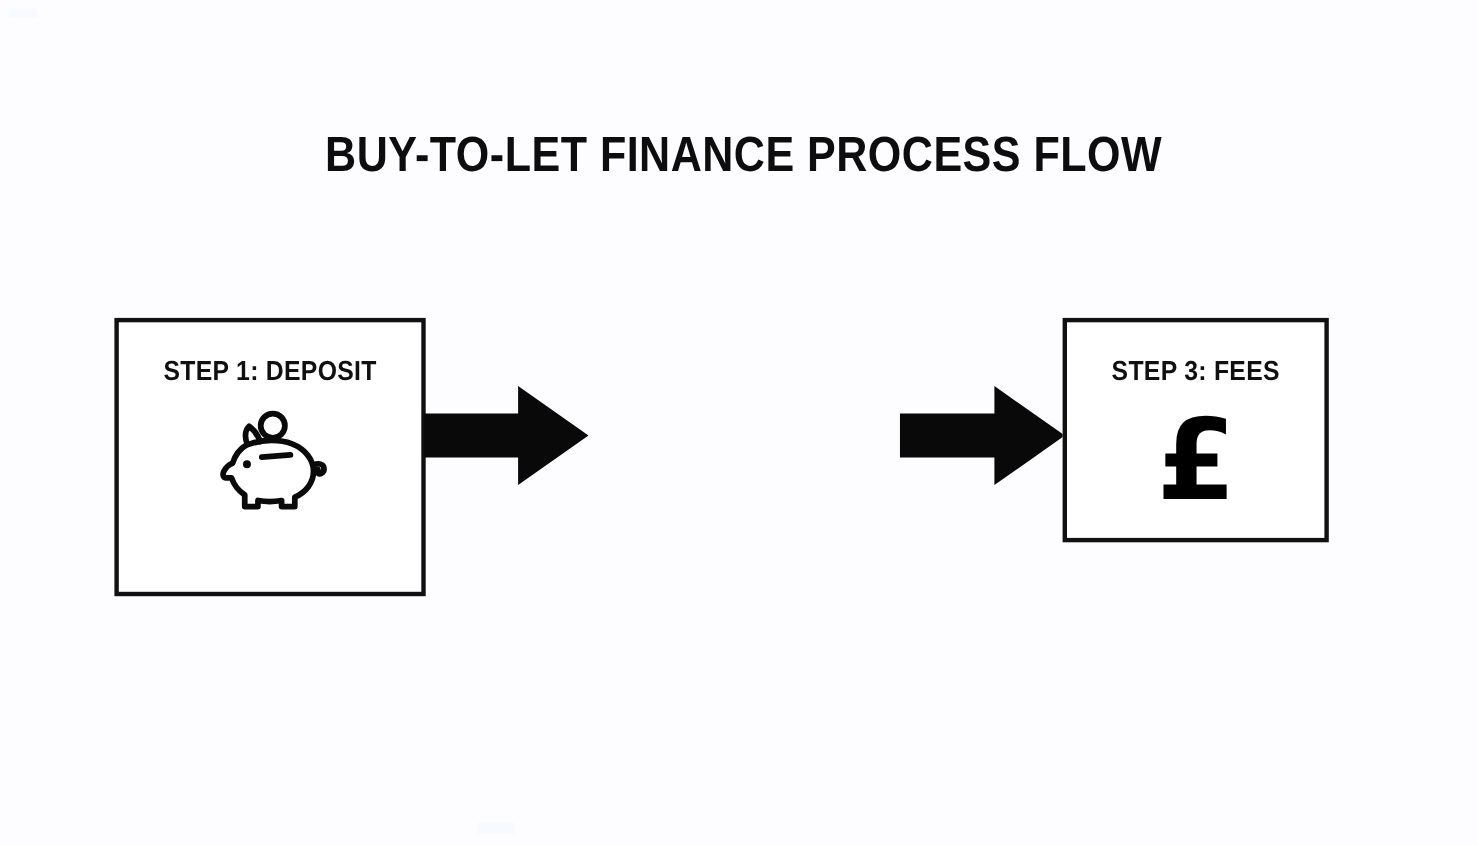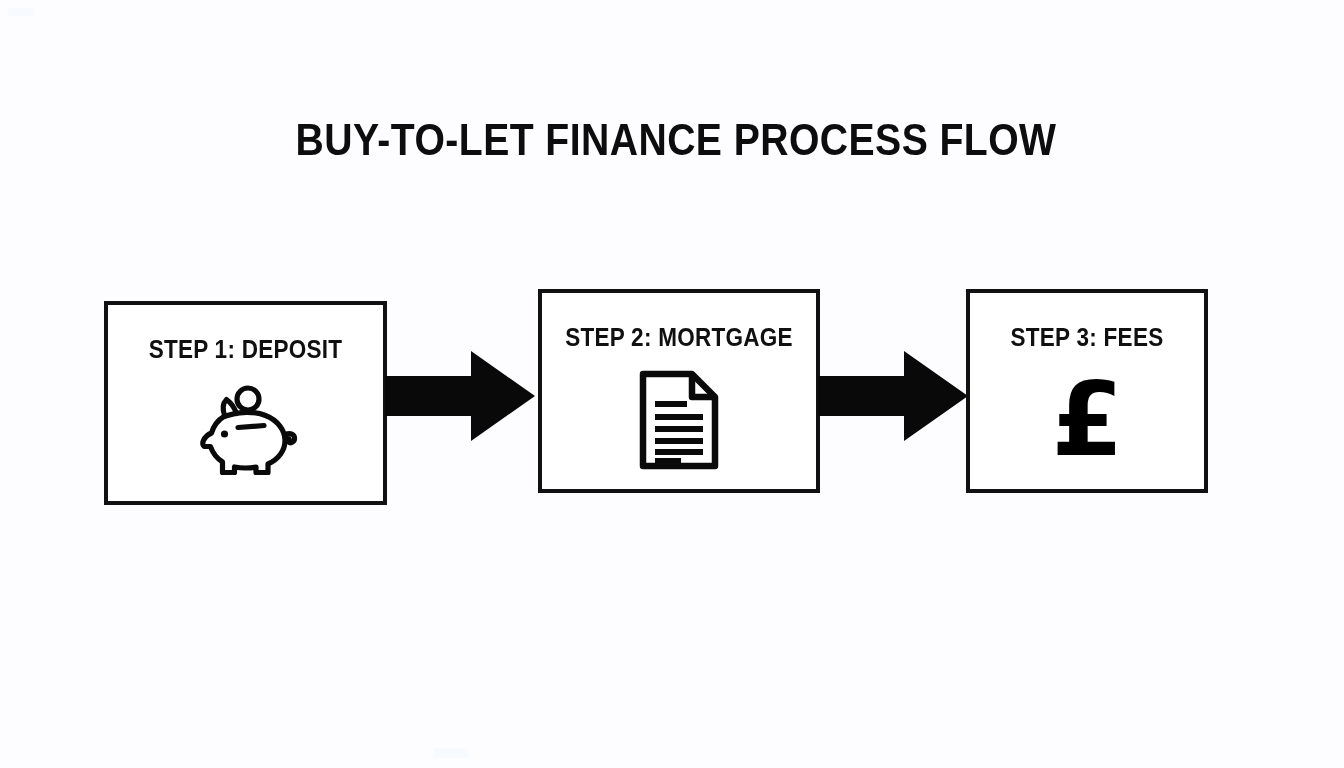--- a/index.html
+++ b/index.html
@@ -41,21 +41,21 @@
     white-space: nowrap;
   }
 
   
   .step-box {
     position: absolute;
     box-sizing: border-box;
     background: #ffffff;
     border: 4px solid #111111;
   }
-  #step-box-1 { left: 100px;  top: 289px; width: 283px; height: 204px; margin-top: 12px; }
+  #step-box-1 { left: 100px;  top: 289px; width: 283px; height: 253px; }
   #step-box-2 { left: 534px;  top: 289px; width: 282px; height: 204px; }
   #step-box-3 { left: 962px;  top: 289px; width: 242px; height: 204px; }
 
   .step-label {
     position: absolute;
     left: 0;
     right: 0;
     top: 30px;
     text-align: center;
     font-family: "Liberation Sans Narrow", "Liberation Sans", sans-serif;
@@ -146,39 +146,20 @@
 
         <circle cx="32.5" cy="52" r="3.6" fill="#0a0a0a"></circle>
       </svg>
     </div>
   </div>
 
   <svg class="arrow" id="arrow-1" viewBox="0 0 150 96">
     <polygon points="0,28 86,28 86,3 150,48 86,93 86,68 0,68" fill="#090909"></polygon>
   </svg>
 
-  <div class="step-box" id="step-box-2">
-    <div class="step-label">STEP 2: MORTGAGE</div>
-    <div class="step-icon">
-      <svg width="86" height="100" viewBox="0 0 86 100">
-
-        <path d="M7 4 H56 L79 27 V96 H7 Z" fill="#ffffff" stroke="#0a0a0a" stroke-width="6.5" stroke-linejoin="round"></path>
-        <path d="M56 4 V27 H79" fill="none" stroke="#0a0a0a" stroke-width="6.5" stroke-linejoin="round"></path>
-
-        <g fill="#0a0a0a">
-          <rect x="19" y="31" width="32" height="6"></rect>
-          <rect x="19" y="44" width="48" height="6"></rect>
-          <rect x="19" y="56" width="48" height="6"></rect>
-          <rect x="19" y="68" width="48" height="6"></rect>
-          <rect x="19" y="79" width="48" height="6"></rect>
-          <rect x="19" y="88" width="26" height="6"></rect>
-        </g>
-      </svg>
-    </div>
-  </div>
 
   <svg class="arrow" id="arrow-2" viewBox="0 0 150 96">
     <polygon points="0,28 86,28 86,3 150,48 86,93 86,68 0,68" fill="#090909"></polygon>
   </svg>
 
   <div class="step-box" id="step-box-3">
     <div class="step-label">STEP 3: FEES</div>
     <div class="step-icon">
       <span class="pound-glyph">£</span>
     </div>

